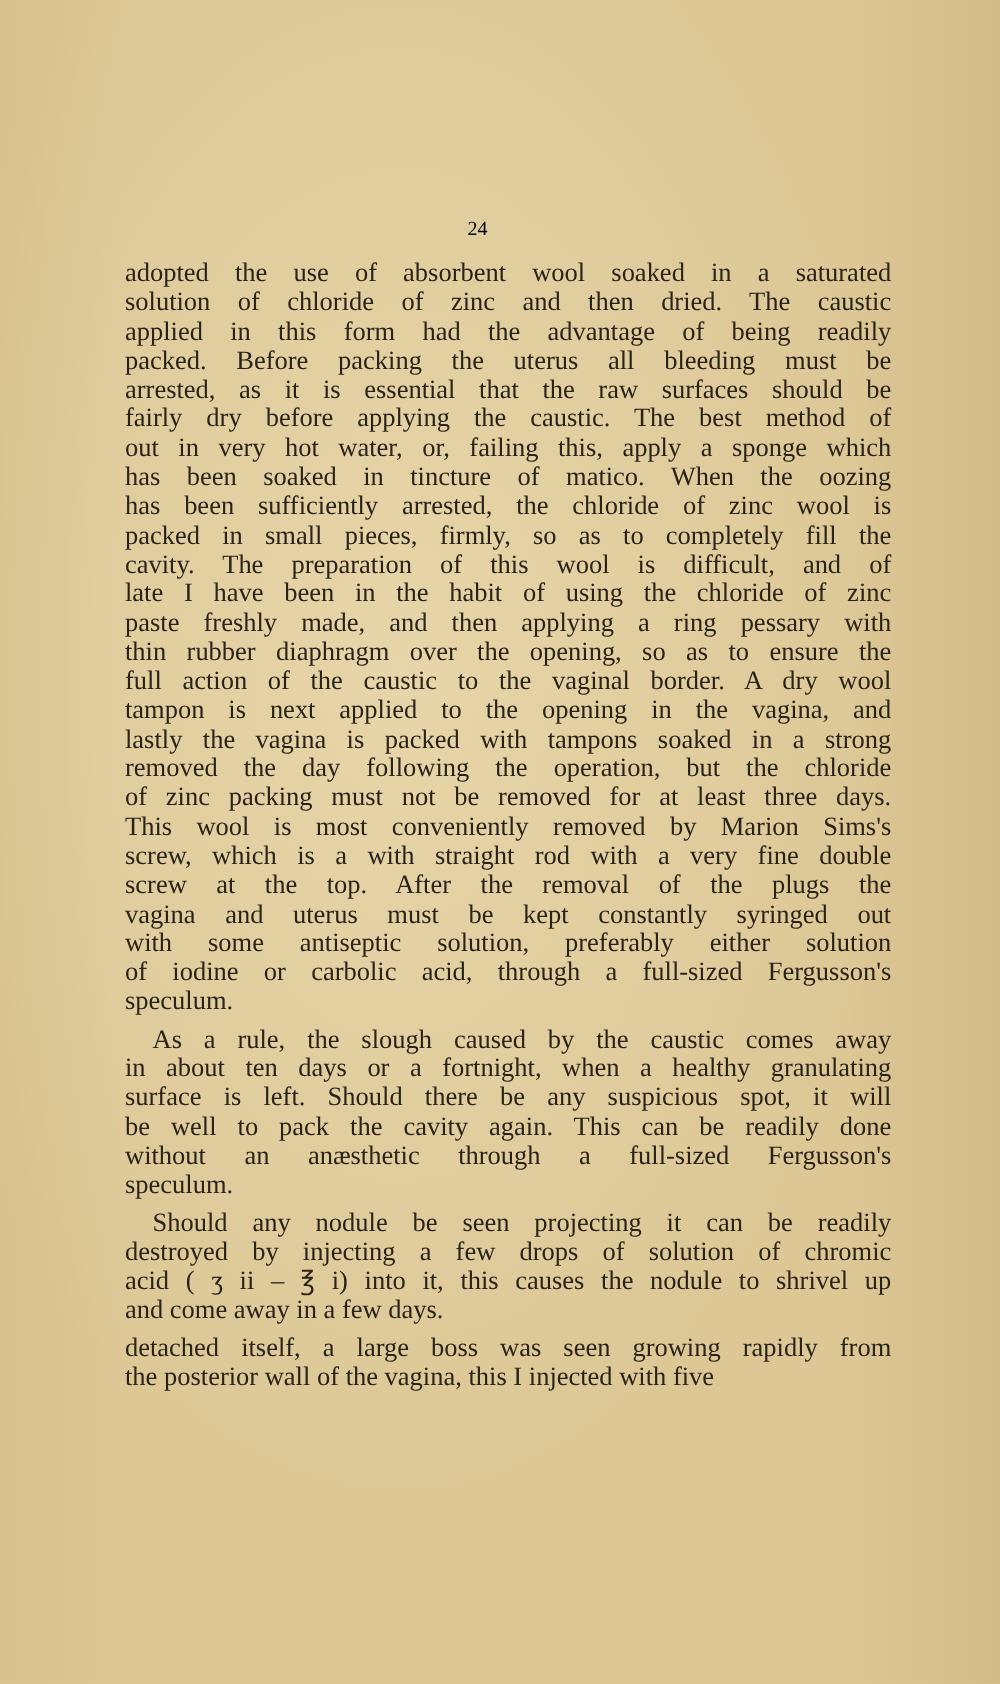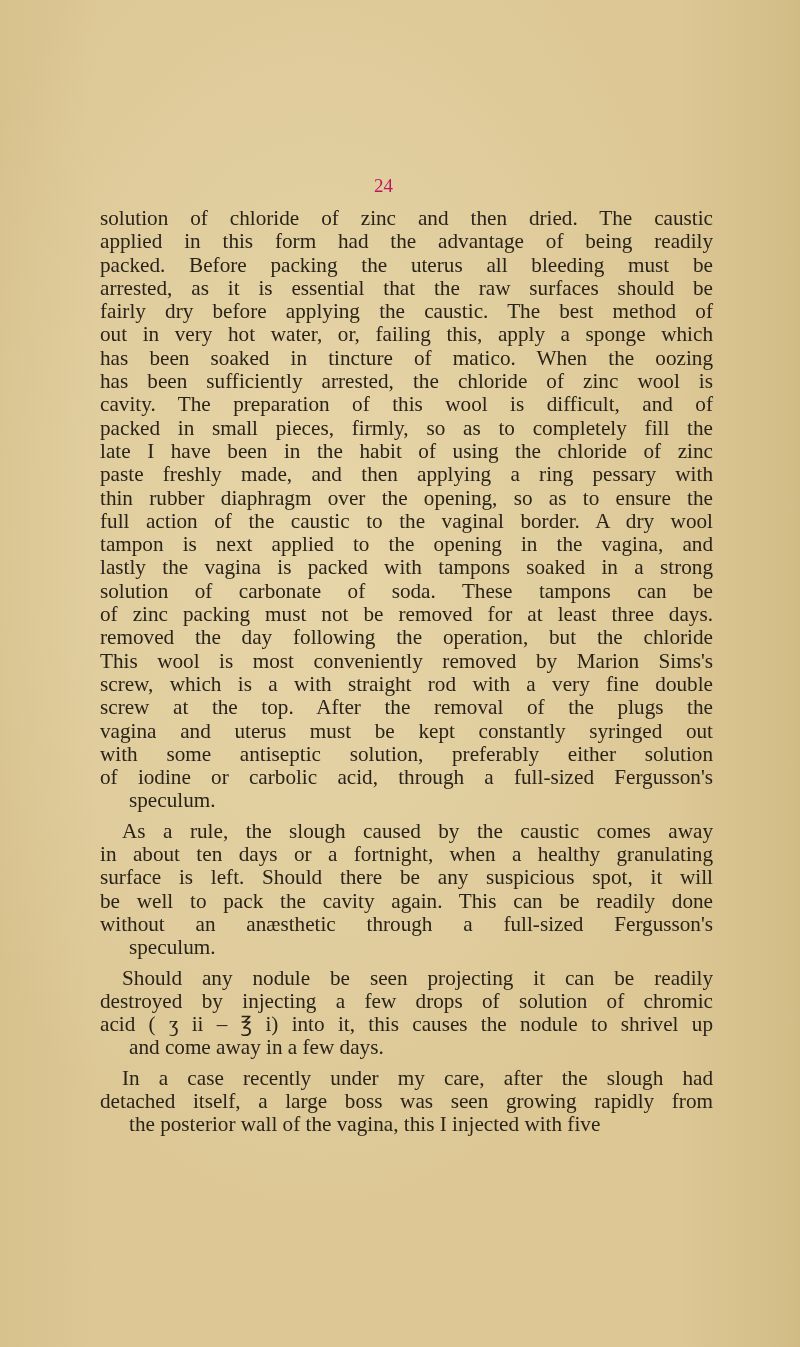--- a/index.html
+++ b/index.html
@@ -22,22 +22,22 @@
       position: absolute;
       left: 0;
       top: 0;
       width: 800px;
       height: 1347px;
     }
     .page-number {
       position: absolute;
       left: 374px;
       top: 175px;
-      font-size: 19px;
-      color: #be185d;
+      font-size: 16px;
+      color: #000000;
     }
     .body-text {
       position: absolute;
       left: 100px;
       top: 207px;
       width: 613px;
       font-size: 21.2px;
       line-height: 23.3px;
     }
     .para {
@@ -50,53 +50,52 @@
       font-family: Liberation Serif, serif;
     }
     .line {
       display: block;
       text-align: justify;
       text-align-last: justify;
       white-space: nowrap;
     }
     .line.last {
       text-align-last: left;
-      margin-left: 29px;
     }
     .line.indent {
       padding-left: 22px;
     }
   </style>
 </head>
 <body>
 
 <div class="page">
   <div class="page-number">24</div>
 
   <div class="body-text">
     <div class="para">
+        <span class="line">adopted the use of absorbent wool soaked in a saturated</span>
         <span class="line">solution of chloride of zinc and then dried.  The caustic</span>
         <span class="line">applied in this form had the advantage of being readily</span>
         <span class="line">packed.  Before packing the uterus all bleeding must be</span>
         <span class="line">arrested, as it is essential that the raw surfaces should be</span>
         <span class="line">fairly dry before applying the caustic.  The best method of</span>
         <span class="line">out in very hot water, or, failing this, apply a sponge which</span>
         <span class="line">has been soaked in tincture of matico.  When the oozing</span>
         <span class="line">has been sufficiently arrested, the chloride of zinc wool is</span>
+        <span class="line">packed in small pieces, firmly, so as to completely fill the</span>
         <span class="line">cavity.  The preparation of this wool is difficult, and of</span>
-        <span class="line">packed in small pieces, firmly, so as to completely fill the</span>
         <span class="line">late I have been in the habit of using the chloride of zinc</span>
         <span class="line">paste freshly made, and then applying a ring pessary with</span>
         <span class="line">thin rubber diaphragm over the opening, so as to ensure the</span>
         <span class="line">full action of the caustic to the vaginal border.  A dry wool</span>
         <span class="line">tampon is next applied to the opening in the vagina, and</span>
         <span class="line">lastly the vagina is packed with tampons soaked in a strong</span>
-        <span class="line">solution of carbonate of soda.  These tampons can be</span>
+        <span class="line">removed the day following the operation, but the chloride</span>
         <span class="line">of zinc packing must not be removed for at least three days.</span>
-        <span class="line">removed the day following the operation, but the chloride</span>
         <span class="line">This wool is most conveniently removed by Marion Sims's</span>
         <span class="line">screw, which is a with straight rod with a very fine double</span>
         <span class="line">screw at the top.  After the removal of the plugs the</span>
         <span class="line">vagina and uterus must be kept constantly syringed out</span>
         <span class="line">with some antiseptic solution, preferably either solution</span>
         <span class="line">of iodine or carbolic acid, through a full-sized Fergusson's</span>
         <span class="line last">speculum.</span>
       </div>
     <div class="para gap">
         <span class="line indent">As a rule, the slough caused by the caustic comes away</span>
@@ -106,18 +105,17 @@
         <span class="line">without an anæsthetic through a full-sized Fergusson's</span>
         <span class="line last">speculum.</span>
       </div>
     <div class="para gap">
         <span class="line indent">Should any nodule be seen projecting it can be readily</span>
         <span class="line">destroyed by injecting a few drops of solution of chromic</span>
         <span class="line">acid ( ʒ ii – ℥ i) into it, this causes the nodule to shrivel up</span>
         <span class="line last">and come away in a few days.</span>
       </div>
     <div class="para gap">
-        <span class="line indent">In a case recently under my care, after the slough had</span>
         <span class="line">detached itself, a large boss was seen growing rapidly from</span>
         <span class="line last">the posterior wall of the vagina, this I injected with five</span>
       </div>
   </div>
 </div>
 
 </body></html>

